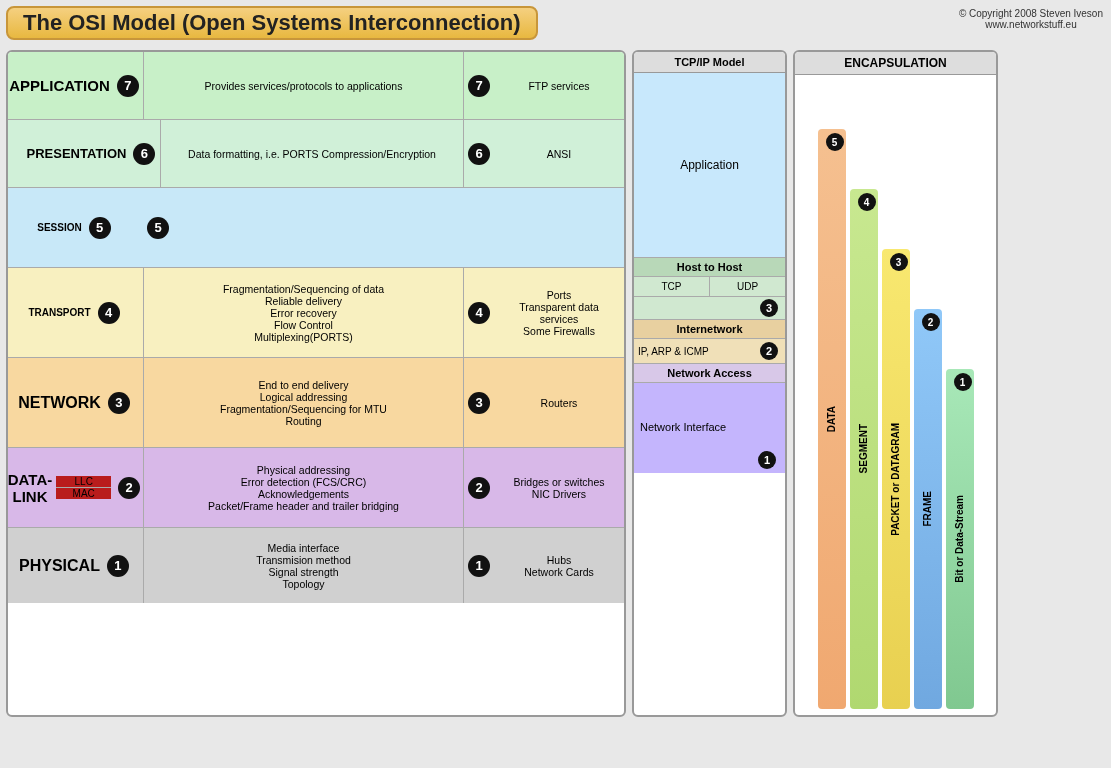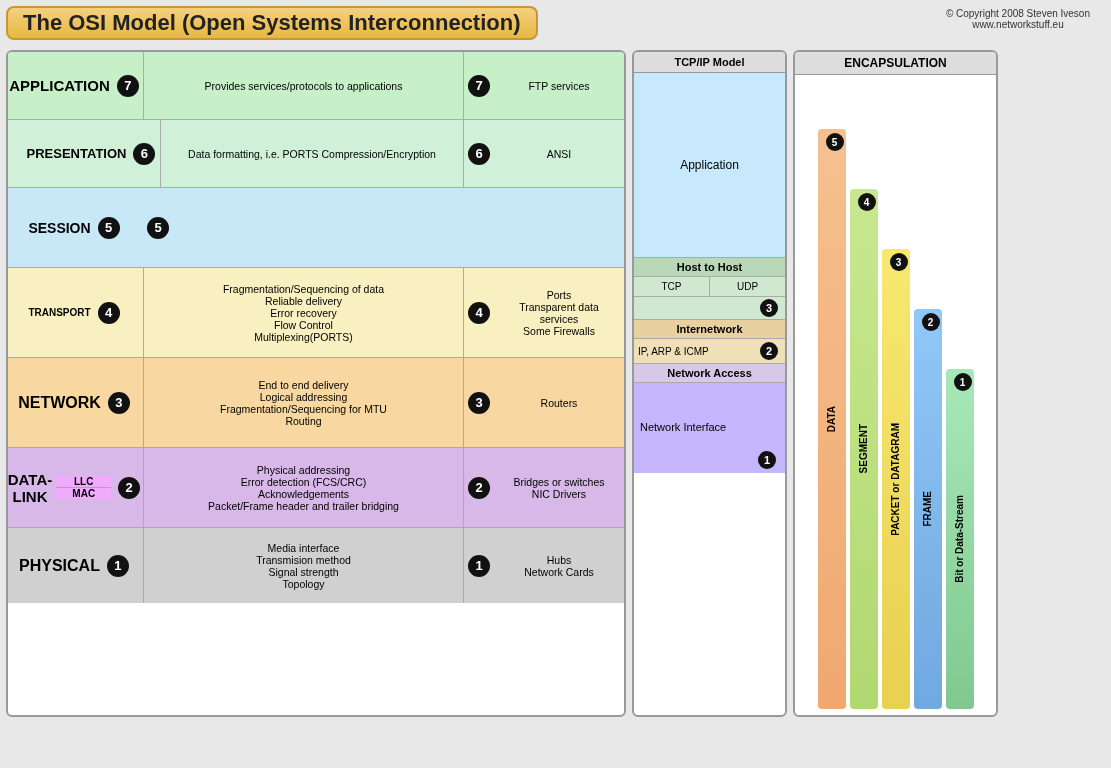--- a/index.html
+++ b/index.html
@@ -27,21 +27,21 @@
       margin-bottom: 6px;
     }
     .title-bar h1 {
       font-size: 22px;
       font-weight: bold;
       color: #222;
     }
     .copyright {
       position: absolute;
       top: 8px;
-      right: 21px;
+      right: 8px;
       font-size: 10px;
       color: #333;
       text-align: center;
     }
     .main-content {
       display: flex;
       gap: 6px;
       width: 100%;
     }
 
@@ -130,23 +130,23 @@
       flex-direction: column;
       width: 55px;
       flex-shrink: 0;
     }
     .datalink-sublabel {
       flex: 1;
       display: flex;
       align-items: center;
       justify-content: center;
       font-size: 10px;
-      font-weight: bold;
-      border-bottom: 1px solid #aaa;
-      background: #f0abfc;
+      font-weight: normal;
+      border-bottom: 1px solid #aaa;
+      background: #b91c1c;
     }
     .datalink-sublabel:last-child { border-bottom: none; }
 
     
     .tcpip-table {
       border: 2px solid #999;
       border-radius: 6px;
       overflow: hidden;
       width: 155px;
       background: #fff;
@@ -307,21 +307,21 @@
         <div class="layer-desc-cell">
           Data formatting, i.e. PORTS Compression/Encryption
         </div>
         <div class="layer-number-badge" style="margin:auto 4px;">6</div>
         <div class="layer-example-cell">ANSI</div>
       </div>
 
       <div class="osi-row row-sess" style="min-height:80px;">
         <div class="layer-name-cell">
           <div class="layer-name-inner">
-            <span style="font-size:14px;">SESSION</span>
+            <span style="font-size:10px;">SESSION</span>
             <span class="layer-number-badge">5</span>
           </div>
         </div>
         <div class="layer-number-badge" style="margin:auto 4px;">5</div>
         <div class="layer-example-cell"></div>
       </div>
 
       <div class="osi-row row-trans" style="min-height:90px;">
         <div class="layer-name-cell">
           <div class="layer-name-inner">

